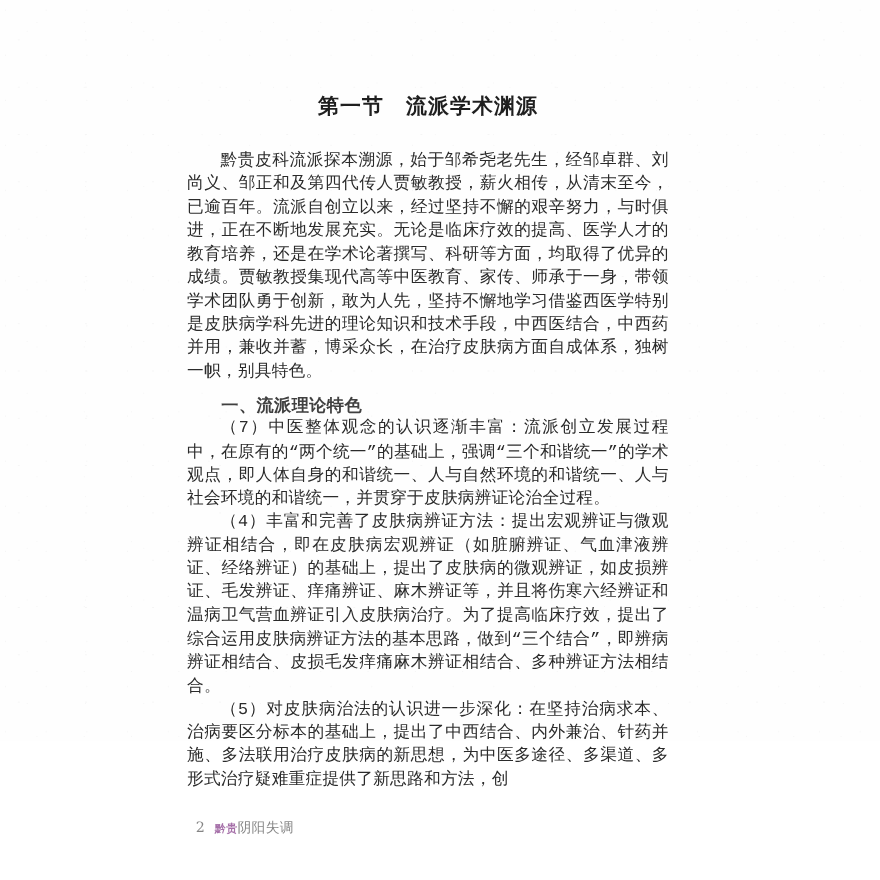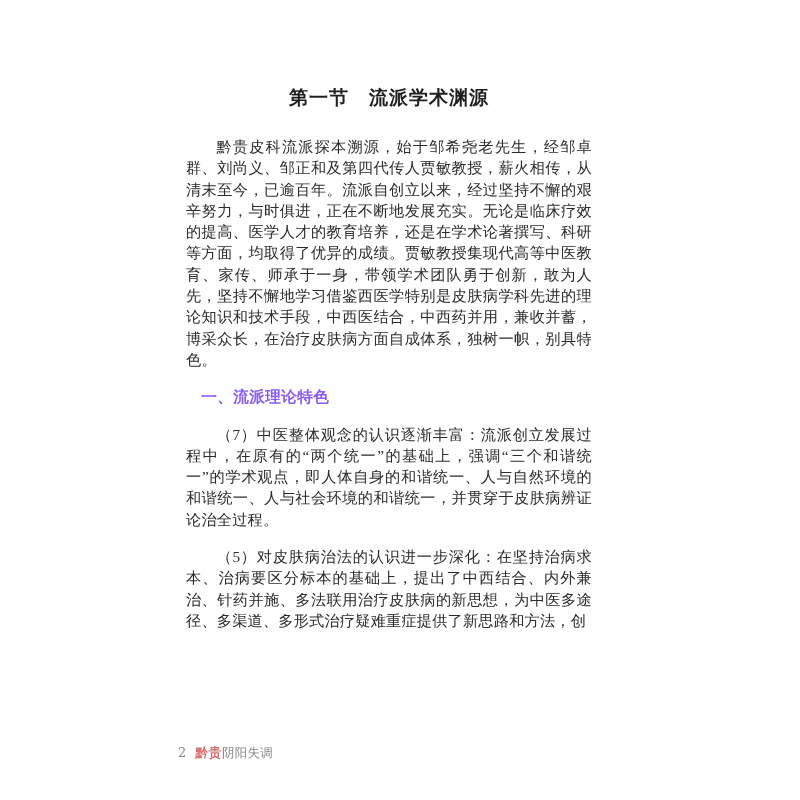--- a/index.html
+++ b/index.html
@@ -55,31 +55,31 @@
     margin: 0 0 24px 0;
     font-family: "DejaVu Serif", "Liberation Serif", serif;
   }
 
   .para {
     font-size: 15.2px;
     line-height: 21.3px;
     color: #2b2b2b;
     text-align: justify;
     text-justify: inter-ideograph;
-    margin: 16px;
+    margin: 0;
     text-indent: 2em;
     letter-spacing: 0.2px;
-    font-family: Liberation Serif, serif;
+    font-family: Liberation Mono, monospace;
   }
 
   .sub-heading {
     font-size: 15.6px;
     line-height: 21.3px;
     font-weight: bold;
-    color: #8b5cf6;
+    color: #404040;
     margin: 9px 0 0 0;
     text-indent: 2em;
     letter-spacing: 0.4px;
     font-family: "DejaVu Serif", "Liberation Serif", serif;
   }
 
   .footer {
     position: absolute;
     left: 178px;
     top: 744px;
@@ -94,42 +94,43 @@
     font-family: "DejaVu Serif", "Liberation Serif", serif;
   }
   .book-title {
     font-size: 12.5px;
     color: #3a3a3a;
     letter-spacing: 0.3px;
     font-family: "DejaVu Serif", "Liberation Serif", serif;
   }
   .book-title .bt-strong {
     font-weight: bold;
-    font-size: 13px;
-    color: #b91c1c;
+    font-size: 10px;
+    color: #701a75;
   }
 </style>
 </head>
 <body>
 
 <div class="page">
   <div class="noise"></div>
 
   <div class="text-col">
 
     <h1 class="section-title">第一节　流派学术渊源</h1>
 
     <p class="para">黔贵皮科流派探本溯源，始于邹希尧老先生，经邹卓群、刘尚义、邹正和及第四代传人贾敏教授，薪火相传，从清末至今，已逾百年。流派自创立以来，经过坚持不懈的艰辛努力，与时俱进，正在不断地发展充实。无论是临床疗效的提高、医学人才的教育培养，还是在学术论著撰写、科研等方面，均取得了优异的成绩。贾敏教授集现代高等中医教育、家传、师承于一身，带领学术团队勇于创新，敢为人先，坚持不懈地学习借鉴西医学特别是皮肤病学科先进的理论知识和技术手段，中西医结合，中西药并用，兼收并蓄，博采众长，在治疗皮肤病方面自成体系，独树一帜，别具特色。</p>
 
     <h2 class="sub-heading">一、流派理论特色</h2>
 
 
     <p class="para">（7）中医整体观念的认识逐渐丰富：流派创立发展过程中，在原有的“两个统一”的基础上，强调“三个和谐统一”的学术观点，即人体自身的和谐统一、人与自然环境的和谐统一、人与社会环境的和谐统一，并贯穿于皮肤病辨证论治全过程。</p>
 
 
+    <p class="para">（4）丰富和完善了皮肤病辨证方法：提出宏观辨证与微观辨证相结合，即在皮肤病宏观辨证（如脏腑辨证、气血津液辨证、经络辨证）的基础上，提出了皮肤病的微观辨证，如皮损辨证、毛发辨证、痒痛辨证、麻木辨证等，并且将伤寒六经辨证和温病卫气营血辨证引入皮肤病治疗。为了提高临床疗效，提出了综合运用皮肤病辨证方法的基本思路，做到“三个结合”，即辨病辨证相结合、皮损毛发痒痛麻木辨证相结合、多种辨证方法相结合。</p>
 
     <p class="para">（5）对皮肤病治法的认识进一步深化：在坚持治病求本、治病要区分标本的基础上，提出了中西结合、内外兼治、针药并施、多法联用治疗皮肤病的新思想，为中医多途径、多渠道、多形式治疗疑难重症提供了新思路和方法，创</p>
 
   </div>
 
   <div class="footer">
     <span class="folio">2</span>
     <span class="book-title">
       <span class="bt-strong">黔贵</span><span>阴阳失调</span>
     </span>

